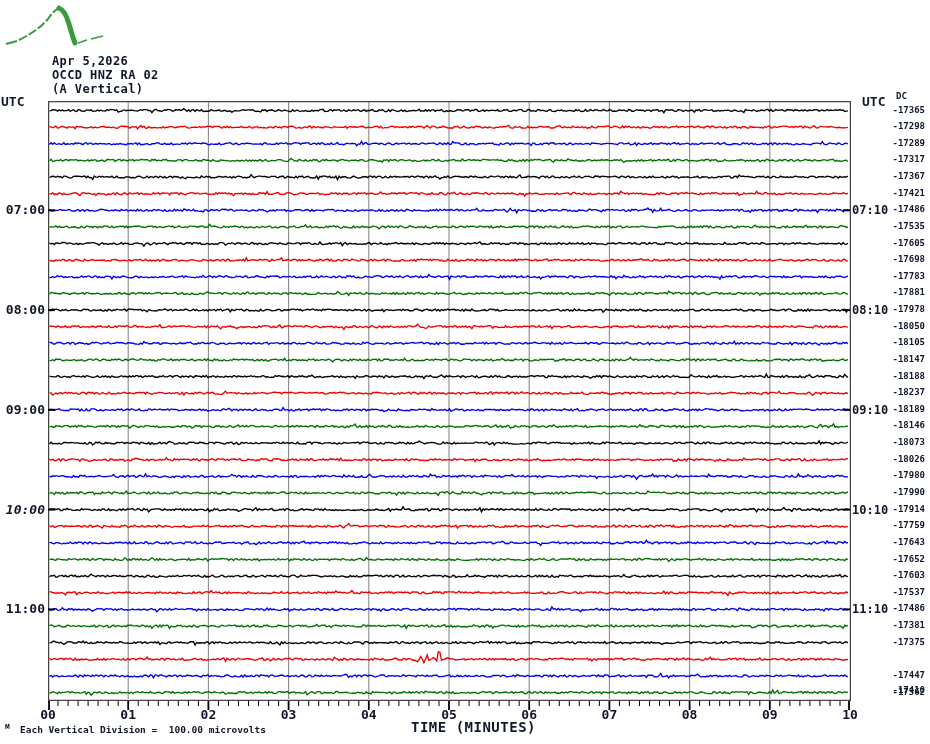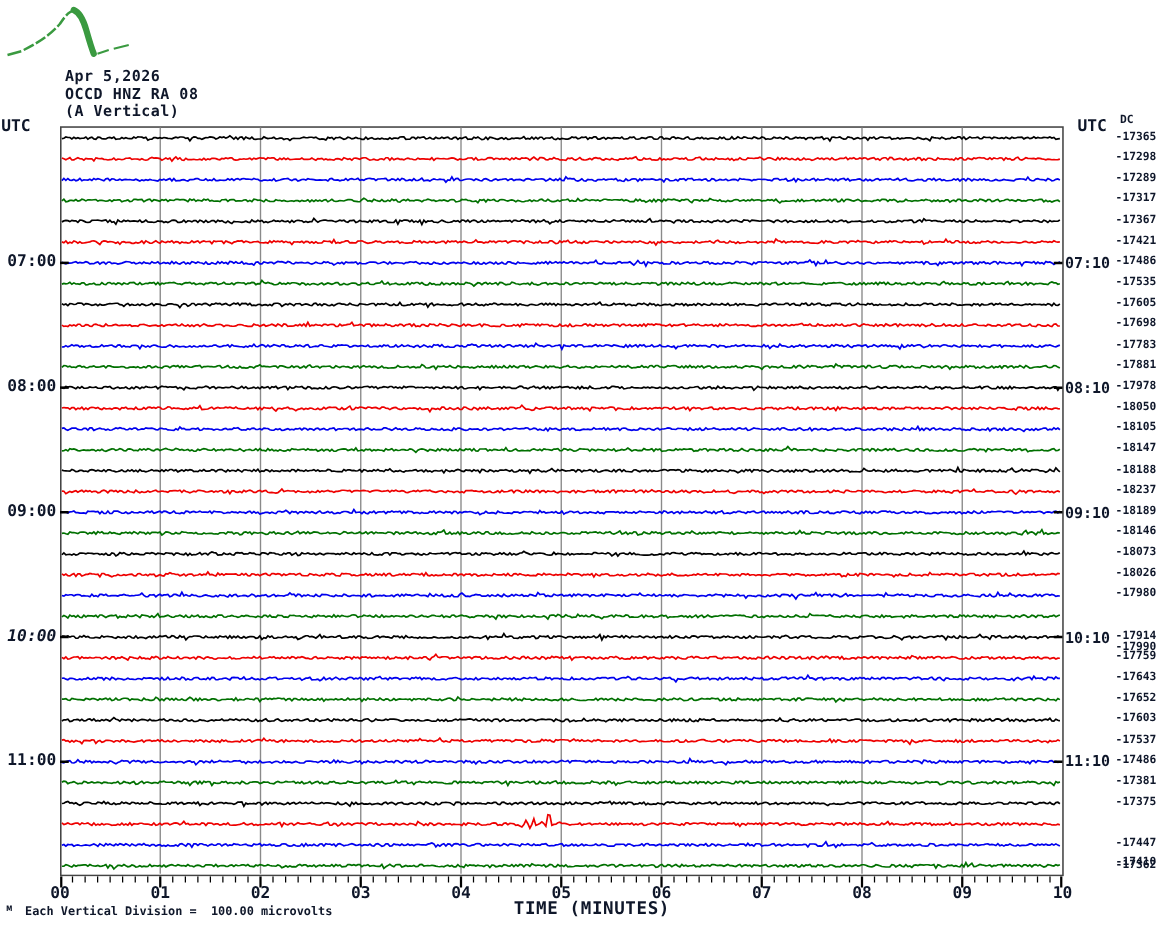--- a/index.html
+++ b/index.html
@@ -35,21 +35,21 @@
 
   <svg id="logo" width="112" height="54" viewBox="0 0 112 54">
     <path d="M2,42 L13,39" fill="none" stroke-width="2" stroke="#3a9a40"></path>
     <path d="M15,38 C27,32 36,26 44,17 C48,11 52,6 56,7" fill="none" stroke-width="2" stroke-dasharray="9 2" stroke="#3a9a40"></path>
     <path d="M55,6 C60,8 63,15 65,22 C67,29 69,36 71,41" fill="none" stroke-width="5" stroke-linecap="round" stroke="#3a9a40"></path>
     <path d="M74,41 L83,38 M87,37 L99,34" fill="none" stroke-width="1.6" stroke="#3a9a40"></path>
     <text id="logo-text" x="20" y="43" fill="#2a3fae"></text>
   </svg>
 
   <div class="hdr" id="hdr-date">Apr 5,2026</div>
-  <div class="hdr" id="hdr-station">OCCD HNZ RA 08</div>
+  <div class="hdr" id="hdr-station">OCCD HNZ RA 02</div>
   <div class="hdr" id="hdr-component">(A Vertical)</div>
 
   <div class="utc-hdr" id="utc-left">UTC</div>
   <div class="utc-hdr" id="utc-right">UTC</div>
   <div id="dc-hdr">DC</div>
 
   <svg id="plot-svg" width="803" height="600" viewBox="0 0 803 600">
       <rect x="0.5" y="0.5" width="802" height="599" fill="none" stroke="#444444" stroke-width="1.5"></rect>
       <line x1="80.2" y1="1" x2="80.2" y2="598" stroke="#8a8a8a" stroke-width="1.1"></line>
       <line x1="160.4" y1="1" x2="160.4" y2="598" stroke="#8a8a8a" stroke-width="1.1"></line>
@@ -228,21 +228,21 @@
     <div class="dcv" style="top: 354px;">-18147</div>
     <div class="dcv" style="top: 371px;">-18188</div>
     <div class="dcv" style="top: 387px;">-18237</div>
     <div class="dcv" style="top: 404px;">-18189</div>
     <div class="hourL" style="top: 402px;">09:00</div>
     <div class="hourR" style="top: 403px;">09:10</div>
     <div class="dcv" style="top: 420px;">-18146</div>
     <div class="dcv" style="top: 437px;">-18073</div>
     <div class="dcv" style="top: 454px;">-18026</div>
     <div class="dcv" style="top: 470px;">-17980</div>
-    <div class="dcv" style="top: 513px;">-17990</div>
+    <div class="dcv" style="top: 487px;">-17990</div>
     <div class="dcv" style="top: 504px;">-17914</div>
     <div class="hourL" style="top: 502px; font-style: italic;">10:00</div>
     <div class="hourR" style="top: 503px;">10:10</div>
     <div class="dcv" style="top: 520px;">-17759</div>
     <div class="dcv" style="top: 537px;">-17643</div>
     <div class="dcv" style="top: 554px;">-17652</div>
     <div class="dcv" style="top: 570px;">-17603</div>
     <div class="dcv" style="top: 587px;">-17537</div>
     <div class="dcv" style="top: 603px;">-17486</div>
     <div class="hourL" style="top: 601px;">11:00</div>

